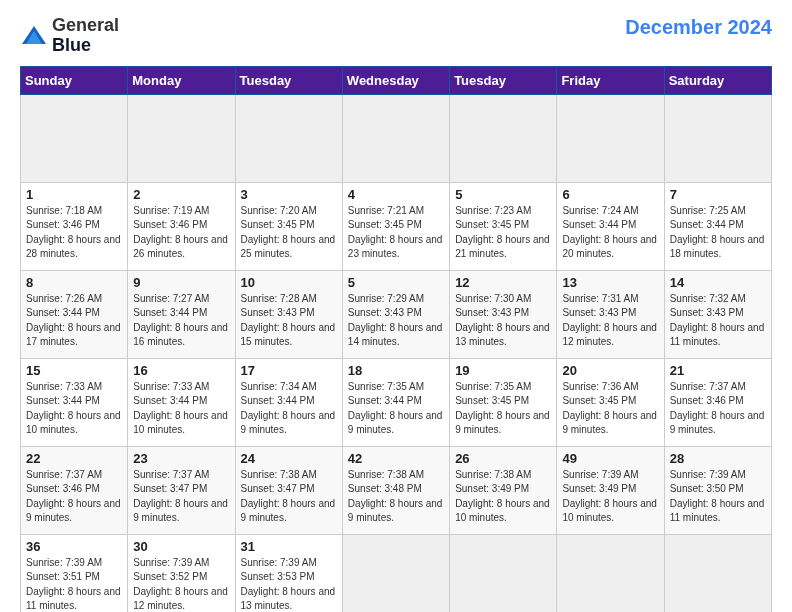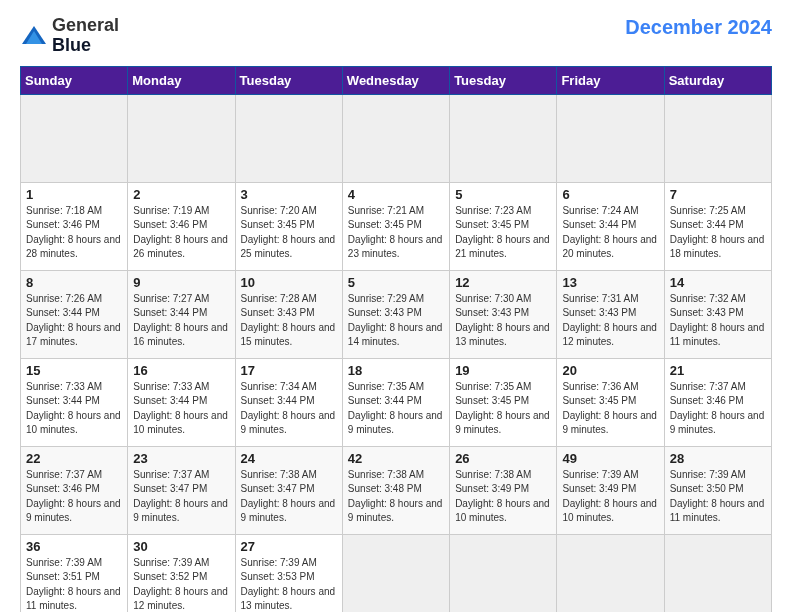--- a/index.html
+++ b/index.html
@@ -261,21 +261,21 @@
         <tr>
           <td>
         <span class="day-num">36</span>
         <div class="day-info">Sunrise: 7:39 AM<br>Sunset: 3:51 PM<br>Daylight: 8 hours and 11 minutes.</div>
       </td>
           <td>
         <span class="day-num">30</span>
         <div class="day-info">Sunrise: 7:39 AM<br>Sunset: 3:52 PM<br>Daylight: 8 hours and 12 minutes.</div>
       </td>
           <td>
-        <span class="day-num">27</span>
+        <span class="day-num">31</span>
         <div class="day-info">Sunrise: 7:39 AM<br>Sunset: 3:53 PM<br>Daylight: 8 hours and 13 minutes.</div>
       </td>
           <td class="empty"></td>
           <td class="empty"></td>
           <td class="empty"></td>
           <td class="empty"></td>
         </tr>
       </tbody>
   </table>
 </div>

